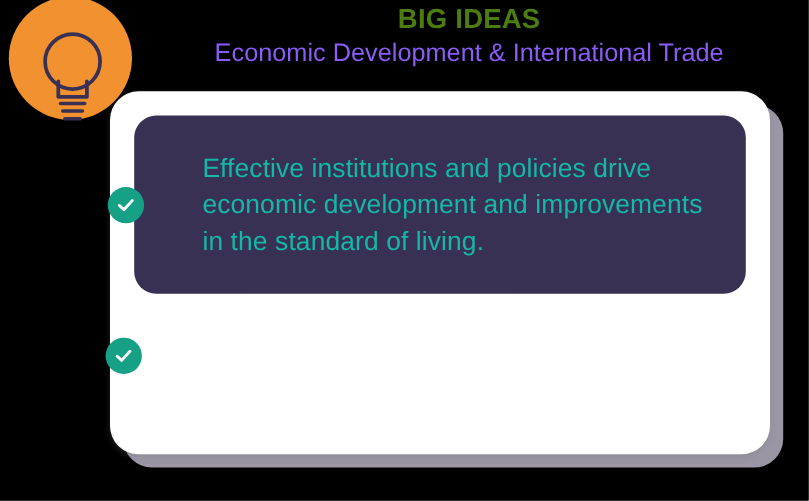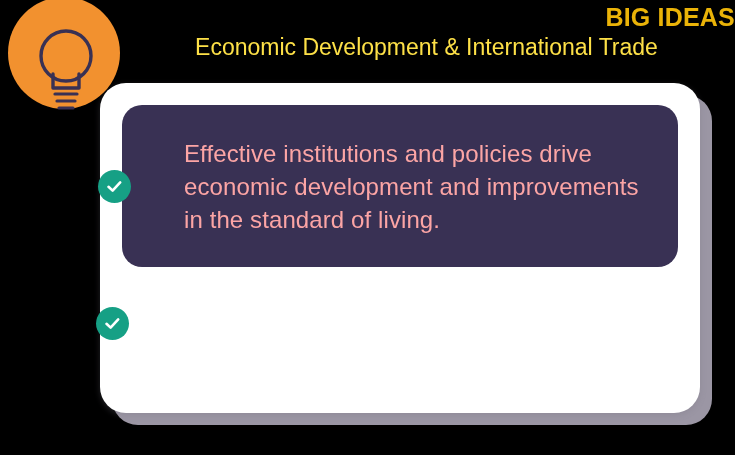--- a/index.html
+++ b/index.html
@@ -30,31 +30,30 @@
     left: 118px;
     top: 2px;
     width: 617px;
     height: 72px;
     text-align: center;
     pointer-events: none;
   }
   .header-title {
     font-size: 25px;
     font-weight: bold;
-    color: #eab308;
+    color: #4d7c0f;
     letter-spacing: 0.2px;
     line-height: 30px;
     margin: 0;
     padding: 0;
-    text-align: right;
   }
   .header-subtitle {
     font-size: 23px;
     font-weight: normal;
-    color: #fde047;
+    color: #8b5cf6;
     line-height: 30px;
     margin: 0;
     padding: 0;
     white-space: nowrap;
   }
 
   
   .bulb-badge {
     position: absolute;
     left: 8px;
@@ -120,21 +119,21 @@
     width: 556px;
     height: 162px;
   }
   .card-2 {
     left: 122px;
     top: 285px;
     width: 556px;
     height: 98px;
   }
   .card-text {
-    color: #fca5a5;
+    color: #14b8a6;
     font-size: 24px;
     line-height: 33px;
     font-weight: normal;
     letter-spacing: 0.1px;
   }
 
   
   .check-badge {
     position: absolute;
     width: 33px;

